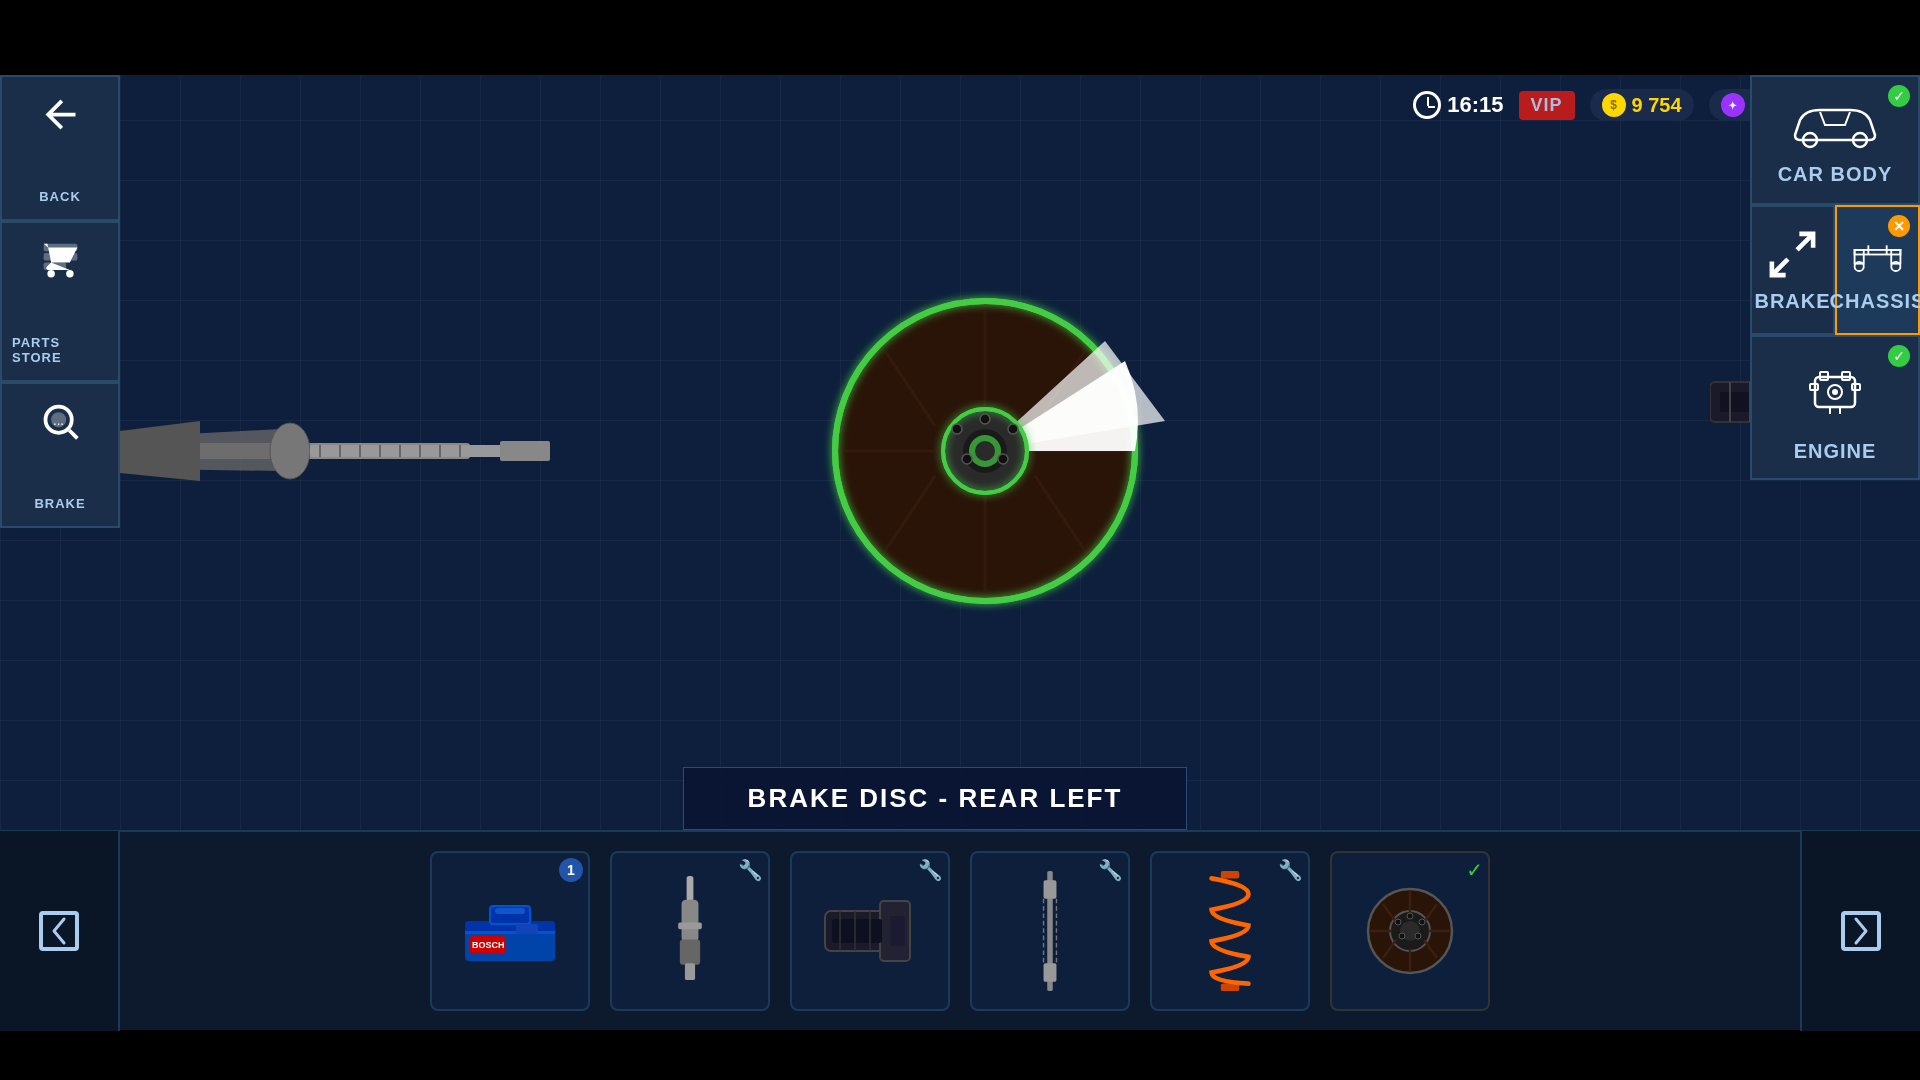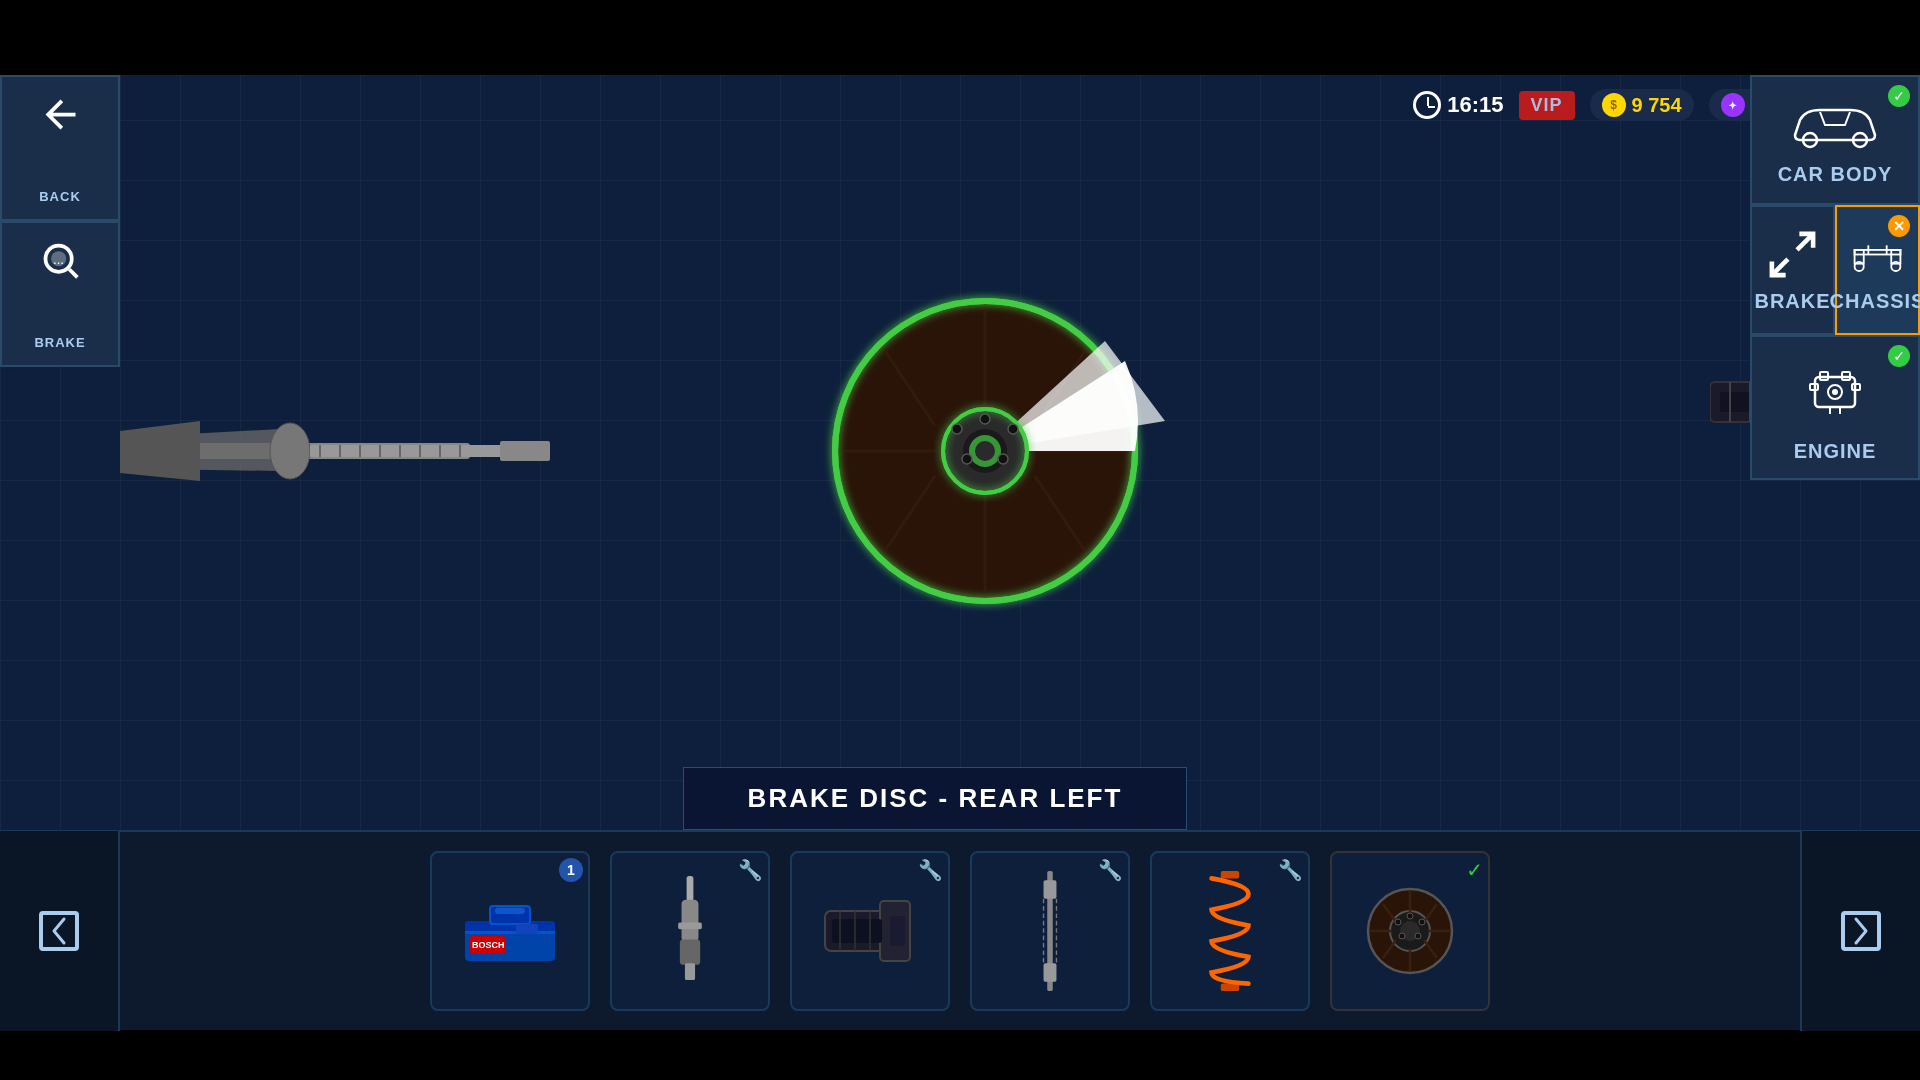--- a/index.html
+++ b/index.html
@@ -414,20 +414,29 @@
 </div>
 
 <div class="left-sidebar">
   <div class="side-btn">
     <svg width="45" height="45" viewBox="0 0 24 24" fill="white">
       <path d="M20 11H7.83l5.59-5.59L12 4l-8 8 8 8 1.41-1.41L7.83 13H20v-2z"></path>
     </svg>
     <span class="side-btn-label">BACK</span>
   </div>
   <div class="side-btn">
+    <svg width="45" height="45" viewBox="0 0 24 24" fill="white">
+      <path d="M3 3h2l.4 2M7 13h10l4-8H5.4M7 13L5.4 5M7 13l-2.293 2.293c-.63.63-.184 1.707.707 1.707H17m0 0a2 2 0 100 4 2 2 0 000-4zm-8 2a2 2 0 11-4 0 2 2 0 014 0z"></path>
+      <rect x="3" y="3" width="18" height="4" rx="1" fill="white" opacity="0.3"></rect>
+      <rect x="3" y="8" width="18" height="4" rx="1" fill="white" opacity="0.3"></rect>
+      <rect x="3" y="13" width="12" height="4" rx="1" fill="white" opacity="0.3"></rect>
+    </svg>
+    <span class="side-btn-label">PARTS STORE</span>
+  </div>
+  <div class="side-btn">
     <svg width="45" height="45" viewBox="0 0 24 24" fill="none" stroke="white" stroke-width="2">
       <circle cx="11" cy="11" r="7"></circle>
       <line x1="21" y1="21" x2="16.65" y2="16.65"></line>
       <circle cx="11" cy="11" r="3" fill="white" opacity="0.3"></circle>
       <text x="8" y="14" font-size="7" fill="white" stroke="none">...</text>
     </svg>
     <span class="side-btn-label">BRAKE</span>
   </div>
 </div>
 

